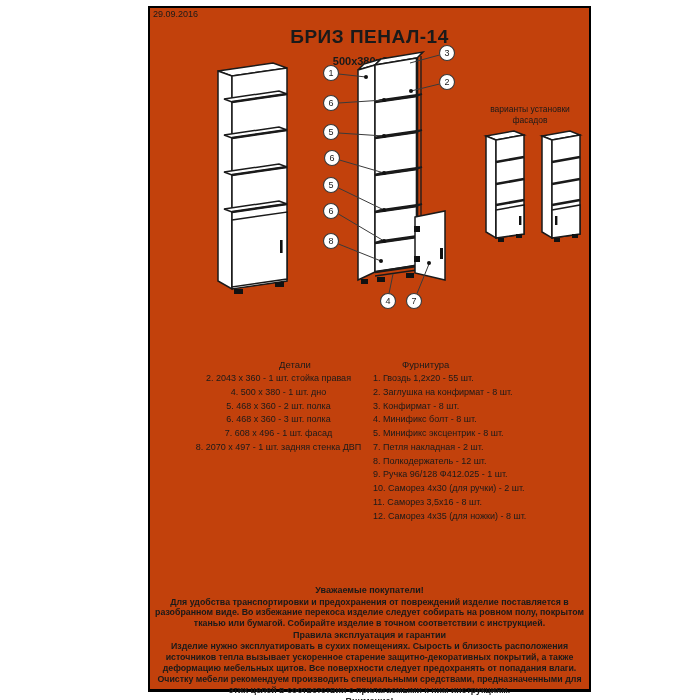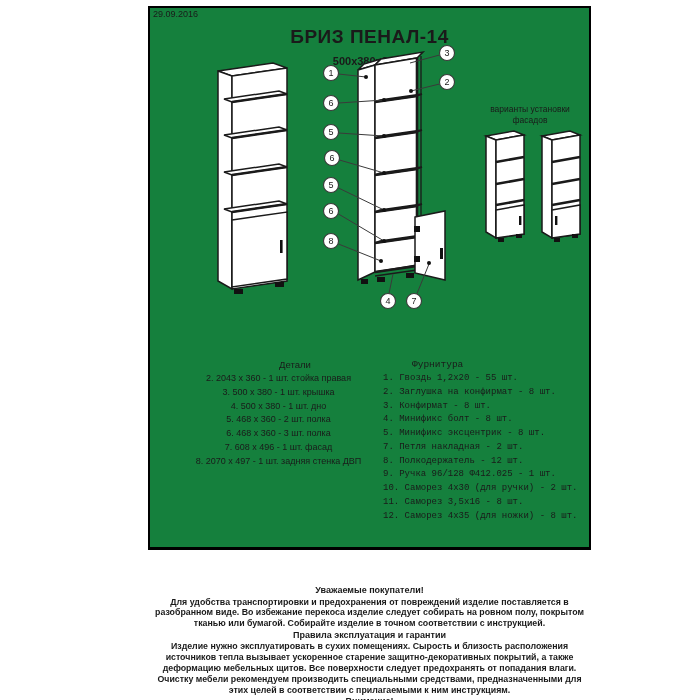--- a/index.html
+++ b/index.html
@@ -1,36 +1,36 @@
 <!DOCTYPE html>
 <html><head>
 <meta charset="utf-8">
 <style>
   html,body{margin:0;padding:0;background:#ffffff;}
   body{width:700px;height:700px;position:relative;font-family:"Liberation Sans",sans-serif;color:#1a1a1a;}
-  .sheet{position:absolute;left:148px;top:6px;width:443px;height:544px;border:2px solid #000;border-bottom-width:3px;box-sizing:border-box;background:#15803d;}
+  .sheet{position:absolute;left:148px;top:6px;width:443px;height:686px;border:2px solid #000;border-bottom-width:3px;box-sizing:border-box;background:#c2410c;}
   .date{position:absolute;left:3px;top:1px;font-size:9px;}
   .title{position:absolute;left:0;top:18px;width:100%;text-align:center;font-size:19px;font-weight:bold;letter-spacing:.5px;}
   .subtitle{position:absolute;left:0;top:47px;width:100%;text-align:center;font-size:11px;font-weight:bold;}
   svg{position:absolute;overflow:visible;}
   .cab-left{left:53px;top:49px;}
   .cab-mid{left:168px;top:34px;}
   .variants-label{position:absolute;left:330px;top:96px;width:100px;text-align:center;font-size:8.5px;line-height:11px;}
   .variants{left:332px;top:118px;}
   .ln{stroke:#1a1a1a;stroke-width:1.3;fill:none;}
   .face{fill:#ffffff;stroke:#1a1a1a;stroke-width:1.5;}
   .thickln{stroke:#1a1a1a;stroke-width:2.6;fill:none;}
   .solid{fill:#111111;stroke:none;}
   .leader{stroke:#3a3a3a;stroke-width:1;fill:none;}
   .balloon circle{fill:#ffffff;stroke:#3a3a3a;stroke-width:1.1;}
   .balloon text{font-size:9px;fill:#1a1a1a;text-anchor:middle;font-family:"Liberation Sans",sans-serif;}
   .dot{fill:#111111;stroke:none;}
   .col{position:absolute;top:350px;}
   .col-details{left:26px;width:205px;text-align:center;}
-  .col-hardware{left:233px;width:206px;font-family:Liberation Mono, monospace;}
+  .col-hardware{left:223px;width:206px;}
   .col-title{font-size:9.5px;line-height:13px;margin-bottom:1px;}
   .col-details .col-title{margin-left:33px;}
   .col-hardware .col-title{margin-left:29px;}
   .li{font-size:9px;line-height:13.75px;white-space:nowrap;}
   .footer{position:absolute;left:5px;right:5px;top:576px;text-align:center;}
   .fh{font-size:9px;font-weight:bold;line-height:11.5px;margin-top:1px;}
   .fp{font-size:8.8px;line-height:10.8px;font-weight:bold;}
 </style>
 </head>
 <body>
@@ -199,21 +199,20 @@
       <rect class="solid" x="17" y="90" width="2.4" height="9"></rect>
       <rect class="solid" x="16" y="112" width="6" height="4"></rect>
       <rect class="solid" x="34" y="108" width="6" height="4"></rect>
     </g>
   </svg>
 
   <div class="col col-details">
     <div class="col-title">Детали</div>
     <div>
         <div class="li">2. 2043 х 360 - 1 шт. стойка правая</div>
-        <div class="li">3. 500 х 380 - 1 шт. крышка</div>
         <div class="li">4. 500 х 380 - 1 шт. дно</div>
         <div class="li">5. 468 х 360 - 2 шт. полка</div>
         <div class="li">6. 468 х 360 - 3 шт. полка</div>
         <div class="li">7. 608 х 496 - 1 шт. фасад</div>
         <div class="li">8. 2070 х 497 - 1 шт. задняя стенка ДВП</div>
       </div>
   </div>
 
   <div class="col col-hardware">
     <div class="col-title">Фурнитура</div>

